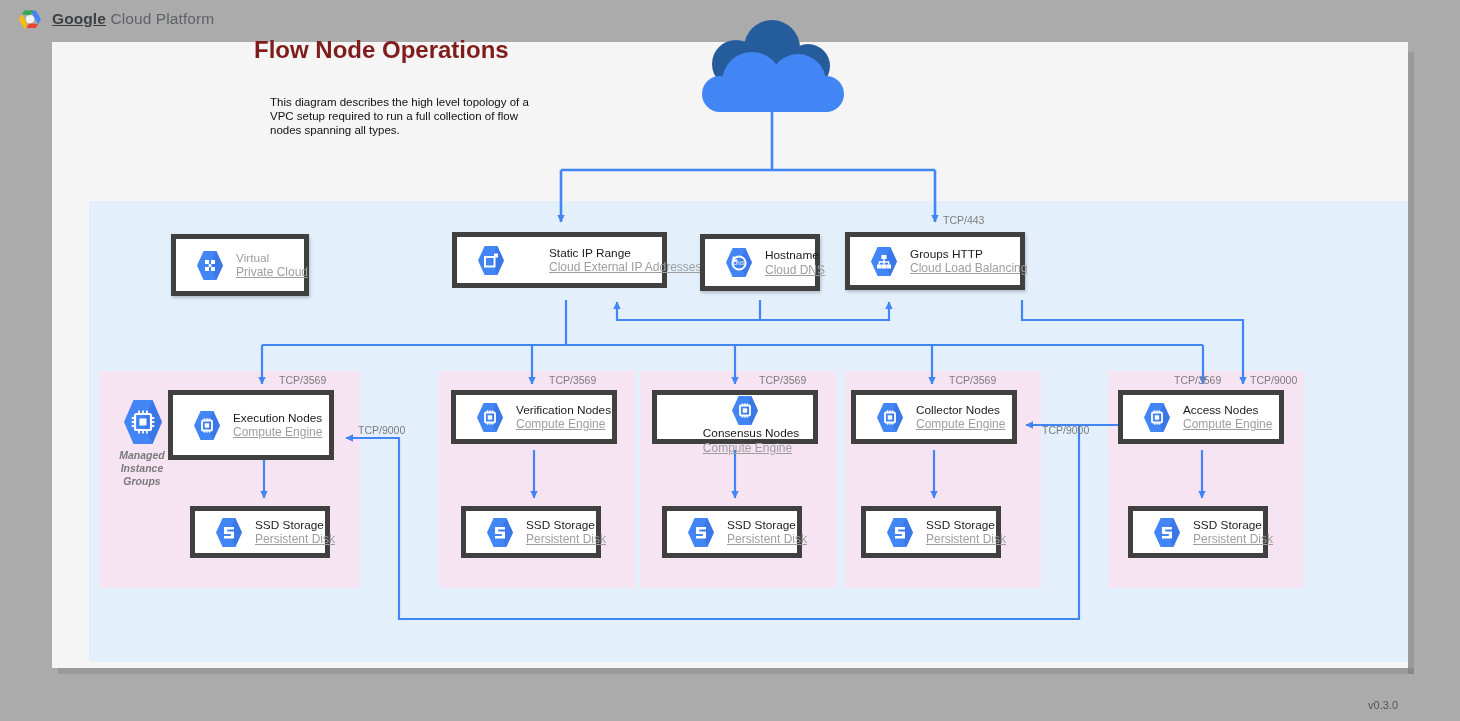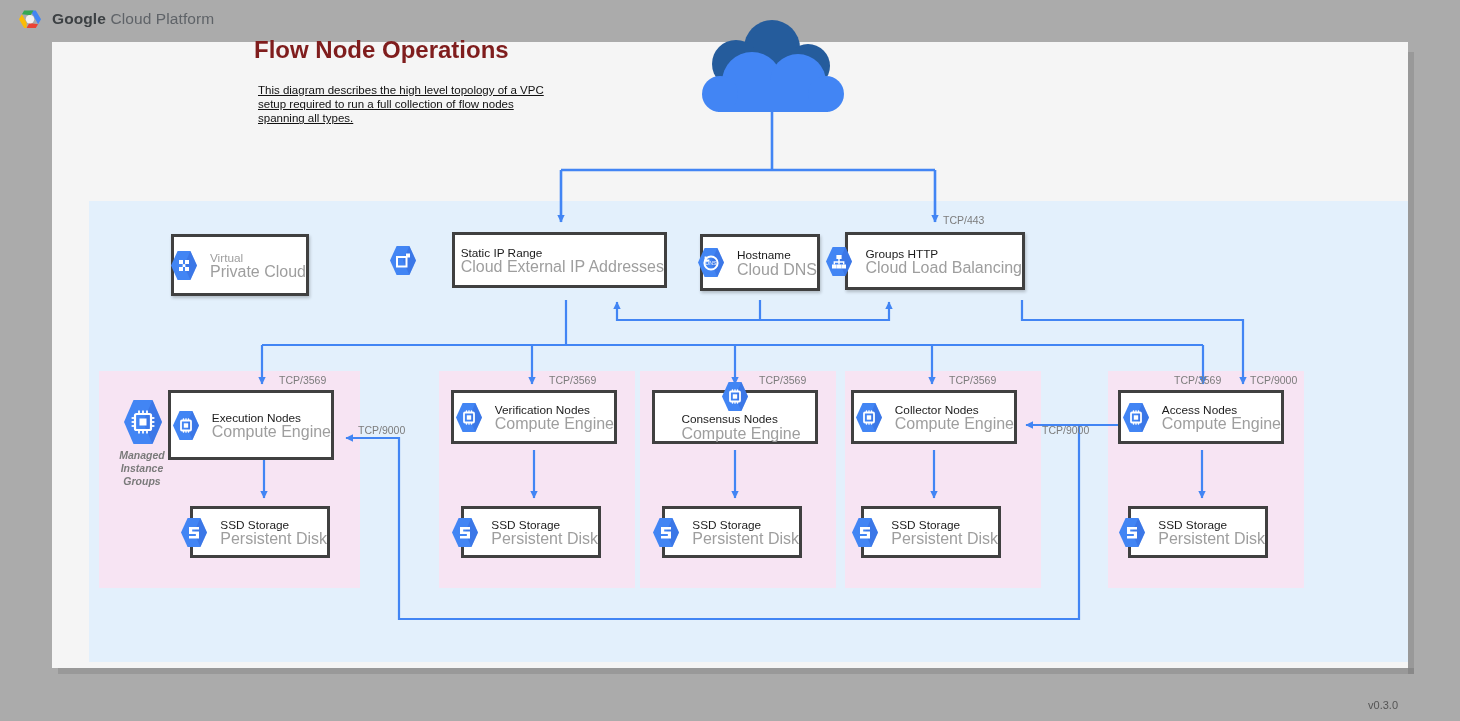--- a/index.html
+++ b/index.html
@@ -21,21 +21,21 @@
     position: absolute; left: 0; top: 0; width: 1460px; height: 40px;
   }
   #logo-mark {
     position: absolute; left: 17px; top: 7px; width: 26px; height: 26px;
   }
   #brand-text {
     position: absolute; left: 52px; top: 10px;
     font-size: 15.5px; color: #5f6368; letter-spacing: 0.1px;
     white-space: nowrap;
   }
-  #brand-text b { color: #3c4043; font-weight: bold; }
+  #brand-text b { color: #3c4043; font-weight: bold; text-decoration: underline; }
 
   
   #panel {
     position: absolute; left: 52px; top: 42px;
     width: 1356px; height: 626px;
     background: #f5f5f5;
   }
   #panel-shadow {
     position: absolute; left: 1408px; top: 52px;
     width: 6px; height: 622px;
@@ -57,21 +57,21 @@
   
   #diagram-title {
     position: absolute; left: 254px; top: 36px;
     font-size: 24px; font-weight: bold; color: #7f1d1d;
     white-space: nowrap;
   }
   #diagram-desc {
     position: absolute; left: 254px; top: 79px; width: 300px;
     font-size: 11.5px; line-height: 14.2px; color: #111;
   }
-  #diagram-desc p { margin: 4px; text-decoration: underline; }
+  #diagram-desc p { margin: 16px; }
 
   #version {
     position: absolute; left: 1398px; top: 699px;
     font-size: 11px; color: #555; white-space: nowrap;
     transform: translateX(-100%);
   }
 
   
   #wires { position: absolute; left: 0; top: 0; width: 1460px; height: 721px; }
 
@@ -86,24 +86,23 @@
     text-align: center;
     font-size: 10.5px; line-height: 13px;
     font-weight: bold; color: #7a7a7a;
     width: 86px;
   }
 
   
   .card {
     position: absolute;
     background: #ffffff;
-    border: 3px solid #404040;
+    border: 5px solid #404040;
     display: flex; align-items: center;
-    padding-left: 0;
-    justify-content: flex-end;
+    padding-left: 20px;
   }
   .card.stacked::before,
   .card.stacked::after {
     content: "";
     position: absolute;
     background: #ffffff;
     border: 1px solid #d8d8d8;
     z-index: -1;
   }
   .card.stacked::before {
@@ -115,21 +114,21 @@
     box-shadow: 1px 2px 3px rgba(0,0,0,0.22);
   }
   .card.flat {
     box-shadow: 1px 2px 3px rgba(0,0,0,0.22);
   }
   .card-text { margin-left: 12px; }
   .card-title {
     font-size: 11.8px; color: #1b1b1b; line-height: 14.5px; white-space: nowrap;
   }
   .card-sub {
-    font-size: 16px; color: #9e9e9e; line-height: 14.5px; white-space: nowrap;
+    font-size: 12px; color: #9e9e9e; line-height: 14.5px; white-space: nowrap; text-decoration: underline;
   }
   .card-title.muted { color: #9e9e9e; }
 
   
   .hexicon {
     position: relative;
     width: 28px; height: 31px;
     flex: 0 0 28px;
   }
   .hexicon svg { display: block; }

